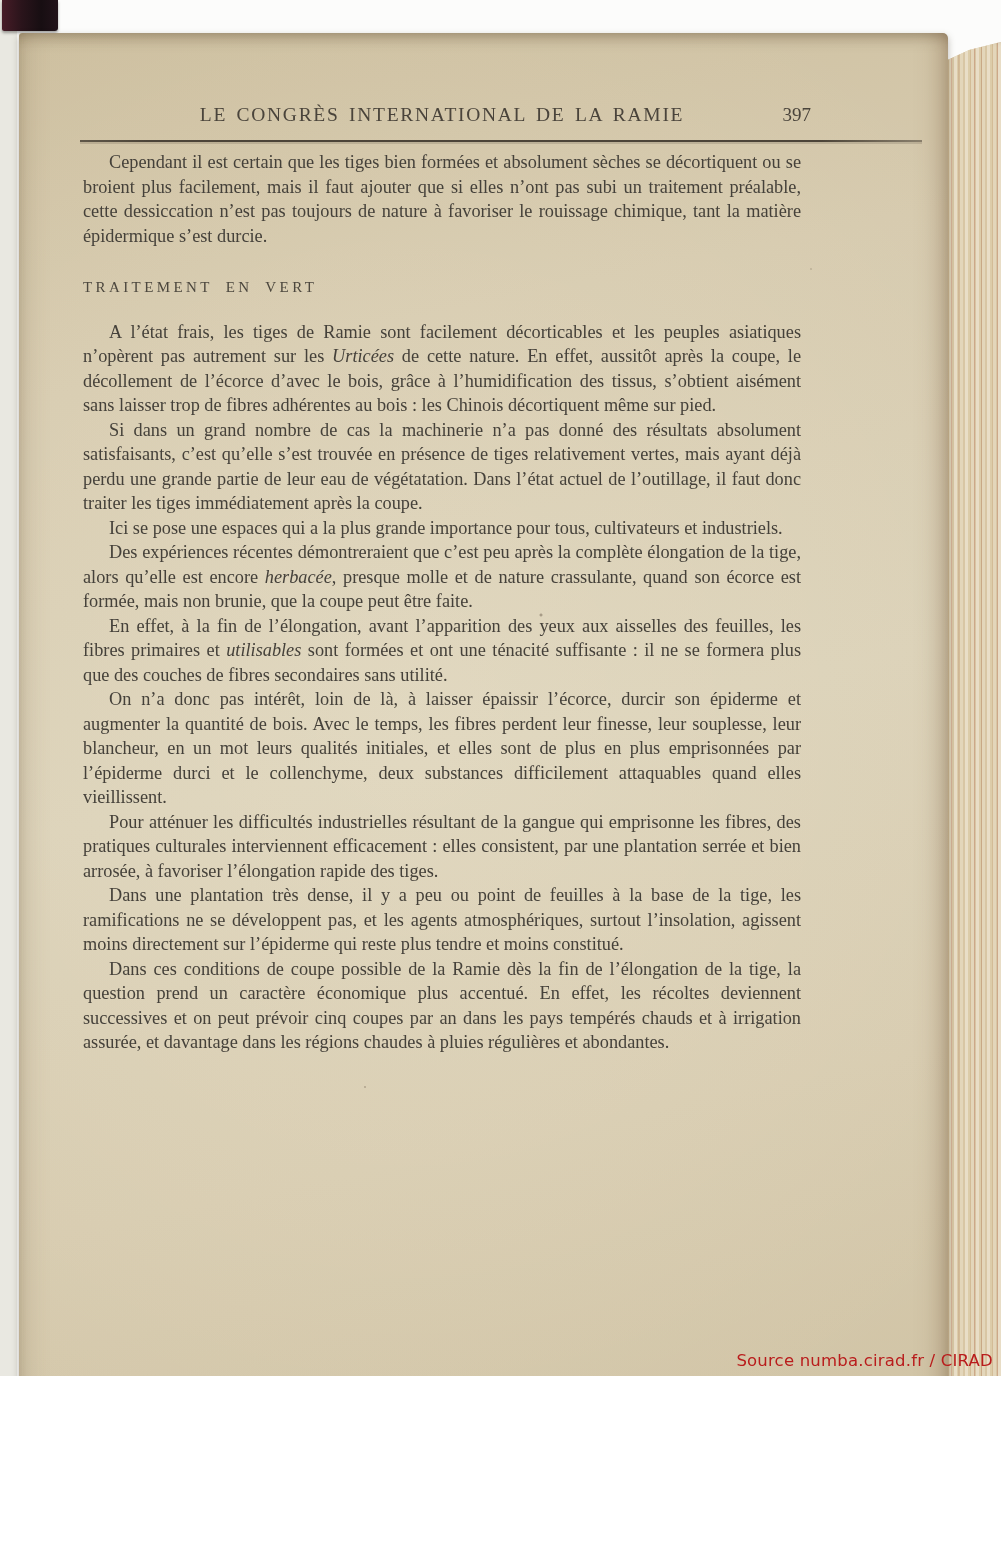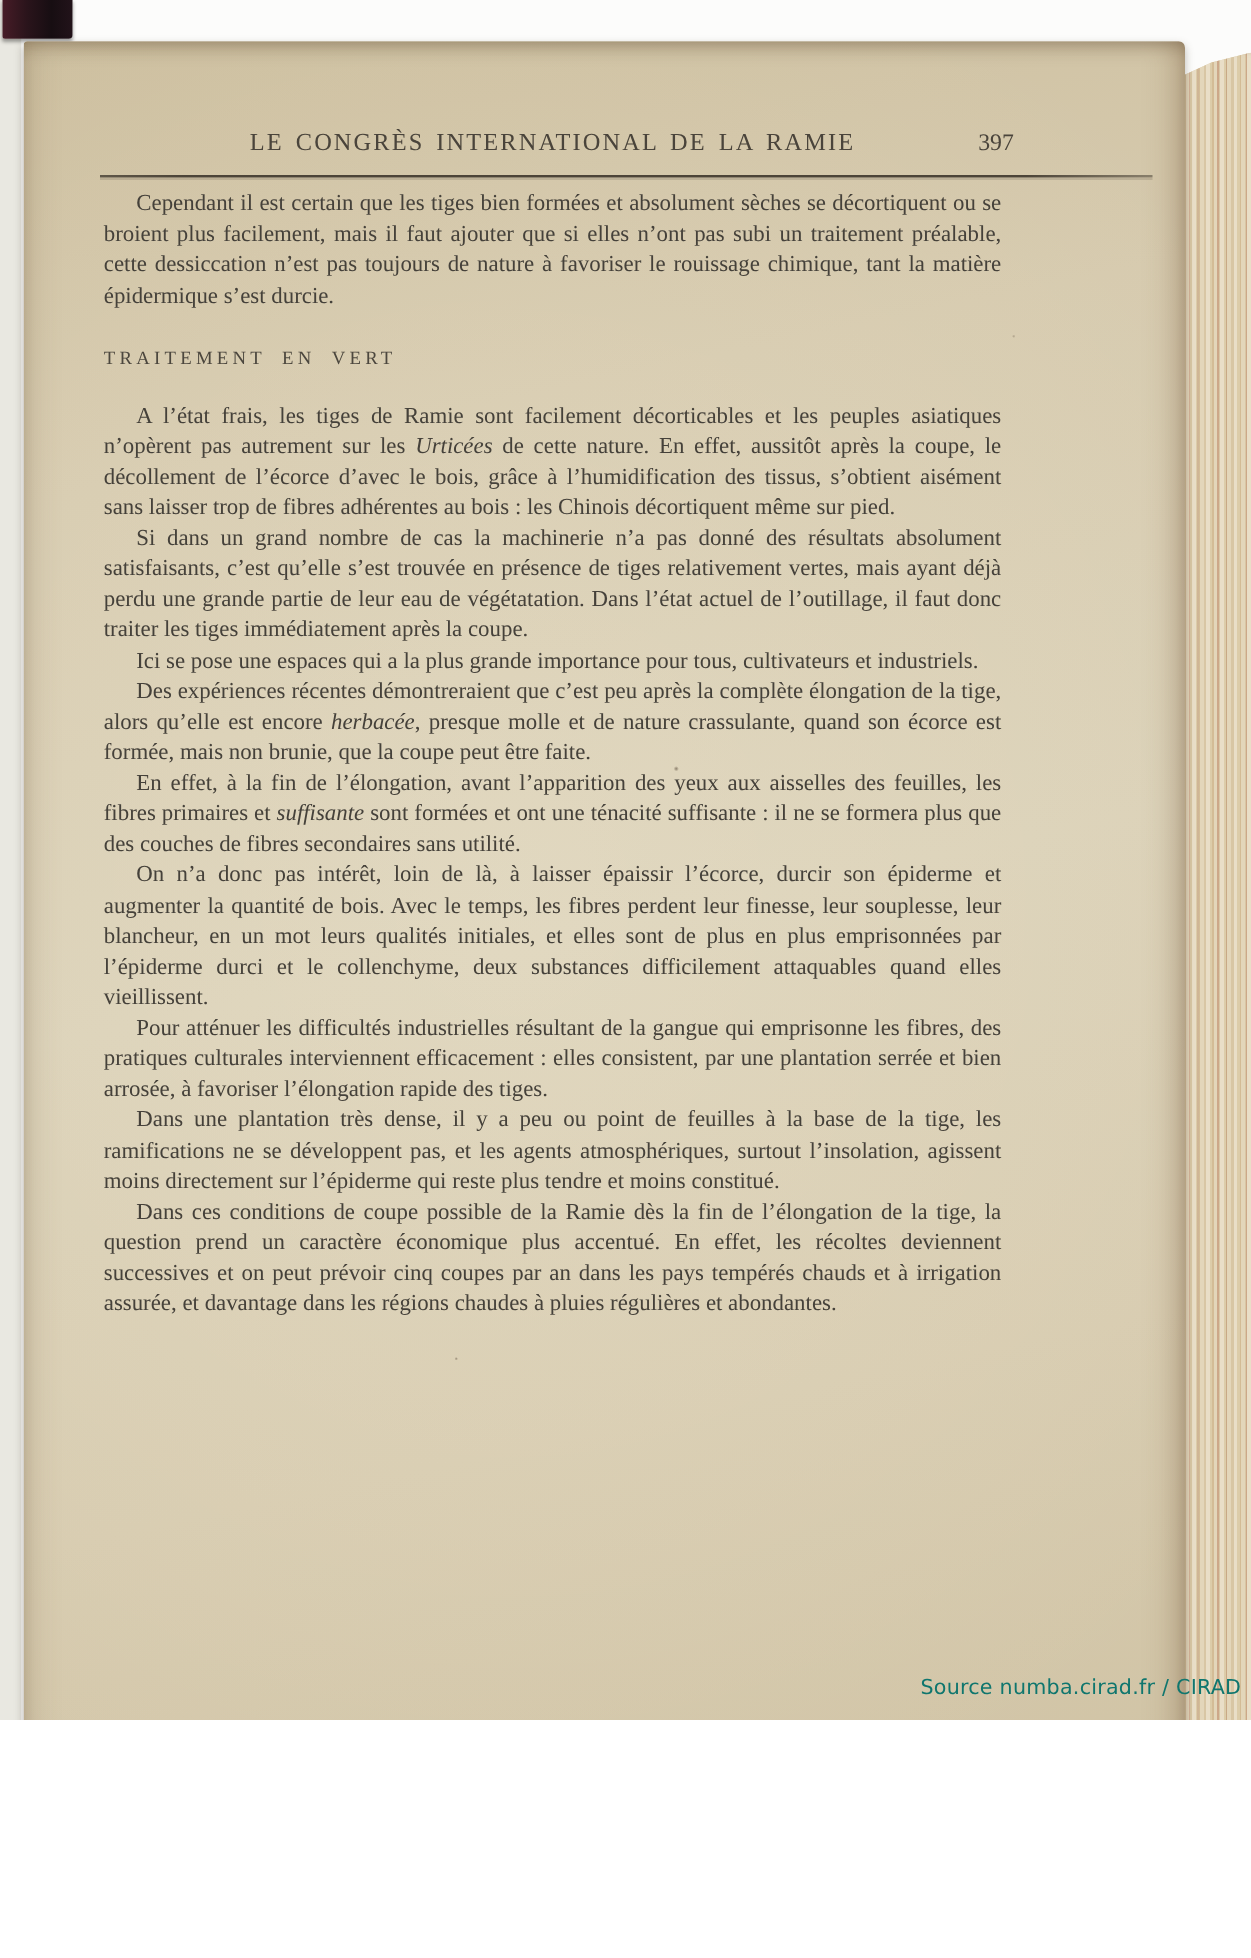--- a/index.html
+++ b/index.html
@@ -138,24 +138,24 @@
     letter-spacing: 3.4px;
     word-spacing: 6px;
     text-align: left;
     text-indent: 0;
     color: #4c473e;
   }
 
   
   .attribution {
     position: absolute;
-    right: 8px; bottom: 17px;
+    right: 8px; bottom: 6px;
     font-family: "DejaVu Sans", "Liberation Sans", sans-serif;
     font-size: 16.5px;
-    color: #0f766e;
+    color: #b91c1c;
     letter-spacing: 0.2px;
   }
 </style>
 </head>
 <body>
 
 <div class="canvas">
 
   <div class="left-strip"></div>
 
@@ -178,21 +178,21 @@
           <p><span>Cependant il est certain que les tiges bien formées et absolument sèches se décortiquent ou se broient plus facilement, mais il faut ajouter que si elles n’ont pas subi un traitement préalable, cette dessiccation n’est pas toujours de nature à favoriser le rouissage chimique, tant la matière épidermique s’est durcie.</span></p>
         </div>
 
       <h2 class="section-heading">TRAITEMENT EN VERT</h2>
 
       <div>
           <p><span>A l’état frais, les tiges de Ramie sont facilement décorticables et les peuples asiatiques n’opèrent pas autrement sur les </span><i>Urticées</i><span> de cette nature. En effet, aussitôt après la coupe, le décollement de l’écorce d’avec le bois, grâce à l’humidification des tissus, s’obtient aisément sans laisser trop de fibres adhérentes au bois : les Chinois décortiquent même sur pied.</span></p>
           <p><span>Si dans un grand nombre de cas la machinerie n’a pas donné des résultats absolument satisfaisants, c’est qu’elle s’est trouvée en présence de tiges relativement vertes, mais ayant déjà perdu une grande partie de leur eau de végétatation. Dans l’état actuel de l’outillage, il faut donc traiter les tiges immédiatement après la coupe.</span></p>
           <p><span>Ici se pose une espaces qui a la plus grande importance pour tous, cultivateurs et industriels.</span></p>
           <p><span>Des expériences récentes démontreraient que c’est peu après la complète élongation de la tige, alors qu’elle est encore </span><i>herbacée</i><span>, presque molle et de nature crassulante, quand son écorce est formée, mais non brunie, que la coupe peut être faite.</span></p>
-          <p><span>En effet, à la fin de l’élongation, avant l’apparition des yeux aux aisselles des feuilles, les fibres primaires et </span><i>suffisante</i><span> sont formées et ont une ténacité suffisante : il ne se formera plus que des couches de fibres secondaires sans utilité.</span></p>
+          <p><span>En effet, à la fin de l’élongation, avant l’apparition des yeux aux aisselles des feuilles, les fibres primaires et </span><i>utilisables</i><span> sont formées et ont une ténacité suffisante : il ne se formera plus que des couches de fibres secondaires sans utilité.</span></p>
           <p><span>On n’a donc pas intérêt, loin de là, à laisser épaissir l’écorce, durcir son épiderme et augmenter la quantité de bois. Avec le temps, les fibres perdent leur finesse, leur souplesse, leur blancheur, en un mot leurs qualités initiales, et elles sont de plus en plus emprisonnées par l’épiderme durci et le collenchyme, deux substances difficilement attaquables quand elles vieillissent.</span></p>
           <p><span>Pour atténuer les difficultés industrielles résultant de la gangue qui emprisonne les fibres, des pratiques culturales interviennent efficacement : elles consistent, par une plantation serrée et bien arrosée, à favoriser l’élongation rapide des tiges.</span></p>
           <p><span>Dans une plantation très dense, il y a peu ou point de feuilles à la base de la tige, les ramifications ne se développent pas, et les agents atmosphériques, surtout l’insolation, agissent moins directement sur l’épiderme qui reste plus tendre et moins constitué.</span></p>
           <p><span>Dans ces conditions de coupe possible de la Ramie dès la fin de l’élongation de la tige, la question prend un caractère économique plus accentué. En effet, les récoltes deviennent successives et on peut prévoir cinq coupes par an dans les pays tempérés chauds et à irrigation assurée, et davantage dans les régions chaudes à pluies régulières et abondantes.</span></p>
         </div>
     </div>
 
   </div>
 
   <div class="attribution">Source numba.cirad.fr / CIRAD</div>

